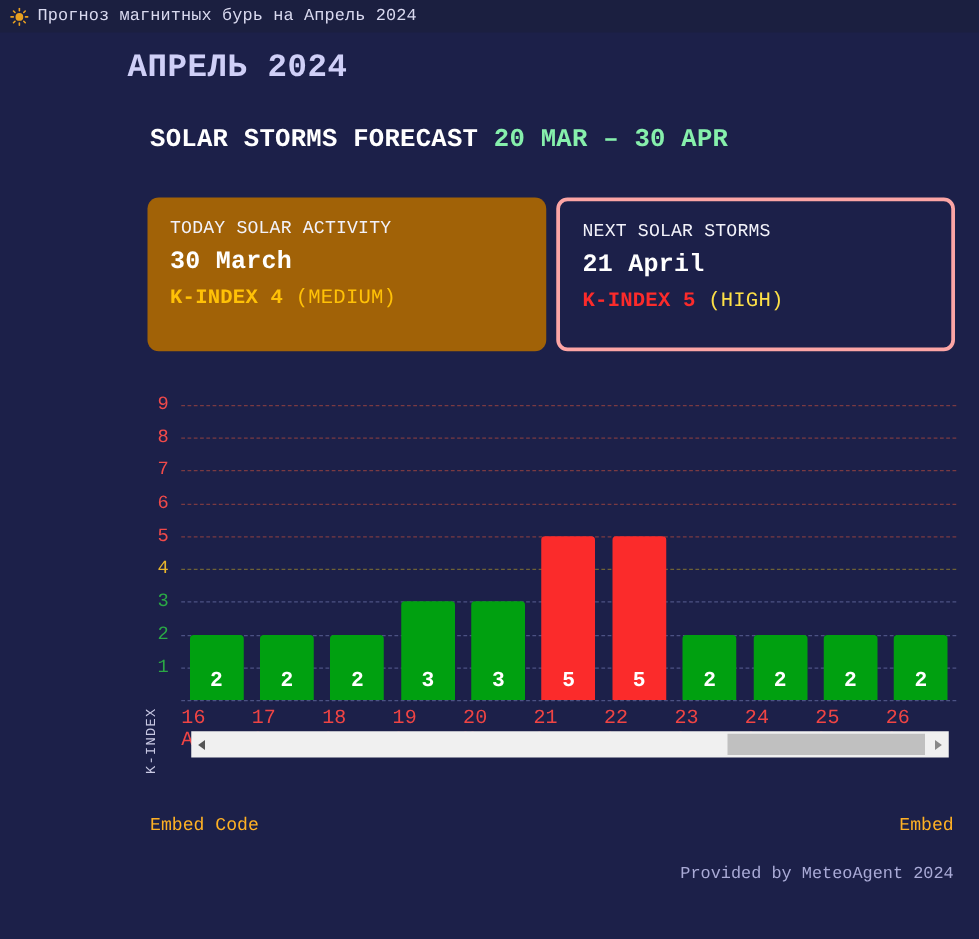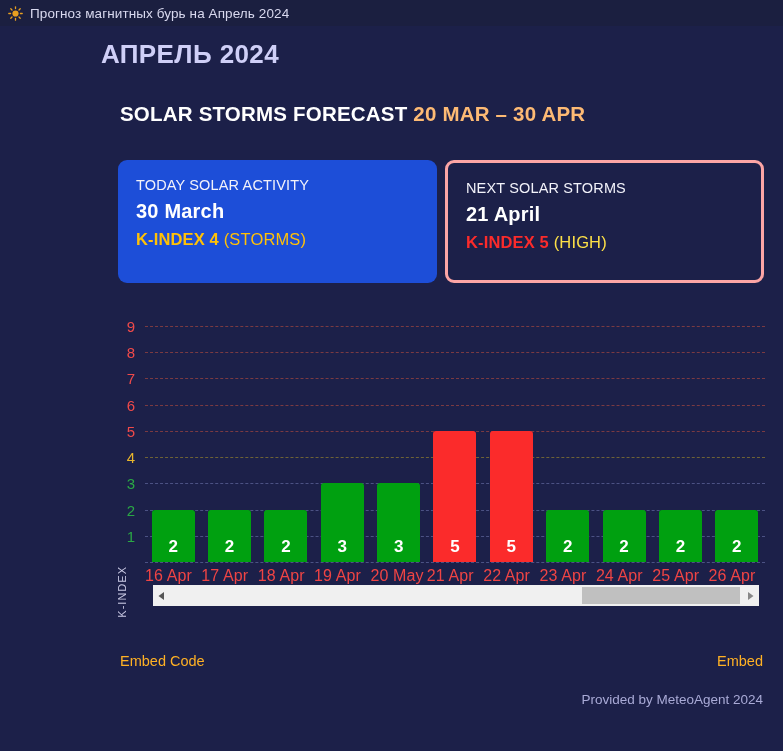--- a/index.html
+++ b/index.html
@@ -2,21 +2,21 @@
 <html><head>
 <meta charset="utf-8">
 <style>
   * { box-sizing: border-box; margin: 0; padding: 0; }
   html, body {
     width: 783px; height: 751px;
     background: #1c2049;
     font-family: "Liberation Sans", sans-serif;
     overflow: hidden;
   }
-  #app { position: relative; width: 783px; height: 751px; }
+  #app { position: relative; width: 783px; height: 751px; font-family: Liberation Mono, monospace; }
 
   
   .topbar {
     height: 26px; background: #1b1f40;
     display: flex; align-items: center; padding-left: 8px; gap: 7px;
   }
   .sun-icon { width: 15px; height: 15px; position: relative; flex: 0 0 auto; }
   .sun-icon svg { display: block; }
   .topbar-title {
     font-size: 13.5px; color: #d9d9ef; letter-spacing: .1px;
@@ -30,32 +30,32 @@
     font-size: 26px; font-weight: bold; color: #cfcff7;
     letter-spacing: .4px;
   }
 
   
   .forecast-title {
     margin-top: 32px; padding-left: 120px;
     font-size: 20.5px; font-weight: bold; color: #ffffff;
     letter-spacing: .2px; white-space: nowrap;
   }
-  .forecast-title .range { color: #fdba74; }
+  .forecast-title .range { color: #86efac; }
 
   
   .cards {
     margin-top: 34px; padding-left: 118px;
     display: flex; gap: 8px;
   }
   .card {
     width: 319px; height: 123px; border-radius: 9px;
     padding: 17px 0 0 18px;
   }
-  .card.filled { background: #1d4ed8; }
+  .card.filled { background: #a16207; }
   .card.outlined { background: transparent; border: 3px solid #fca5a5; }
   .card-label {
     font-size: 14.5px; color: #f2f2fa; letter-spacing: .15px;
     margin-bottom: 7px;
   }
   .card-date {
     font-size: 20px; font-weight: bold; color: #ffffff;
     margin-bottom: 7px; letter-spacing: .2px;
   }
   .card-kindex { font-size: 16.5px; letter-spacing: .15px; }
@@ -173,21 +173,21 @@
     <span>SOLAR STORMS FORECAST</span>
     <span class="range">20 MAR – 30 APR</span>
   </div>
 
   <div class="cards">
     <div class="card filled">
       <div class="card-label">TODAY SOLAR ACTIVITY</div>
       <div class="card-date">30 March</div>
       <div class="card-kindex k-medium">
         <span class="k-strong">K-INDEX 4</span>
-        <span class="k-level">(STORMS)</span>
+        <span class="k-level">(MEDIUM)</span>
       </div>
     </div>
     <div class="card outlined">
       <div class="card-label">NEXT SOLAR STORMS</div>
       <div class="card-date">21 April</div>
       <div class="card-kindex k-high">
         <span class="k-strong">K-INDEX 5</span>
         <span class="k-level">(HIGH)</span>
       </div>
     </div>

